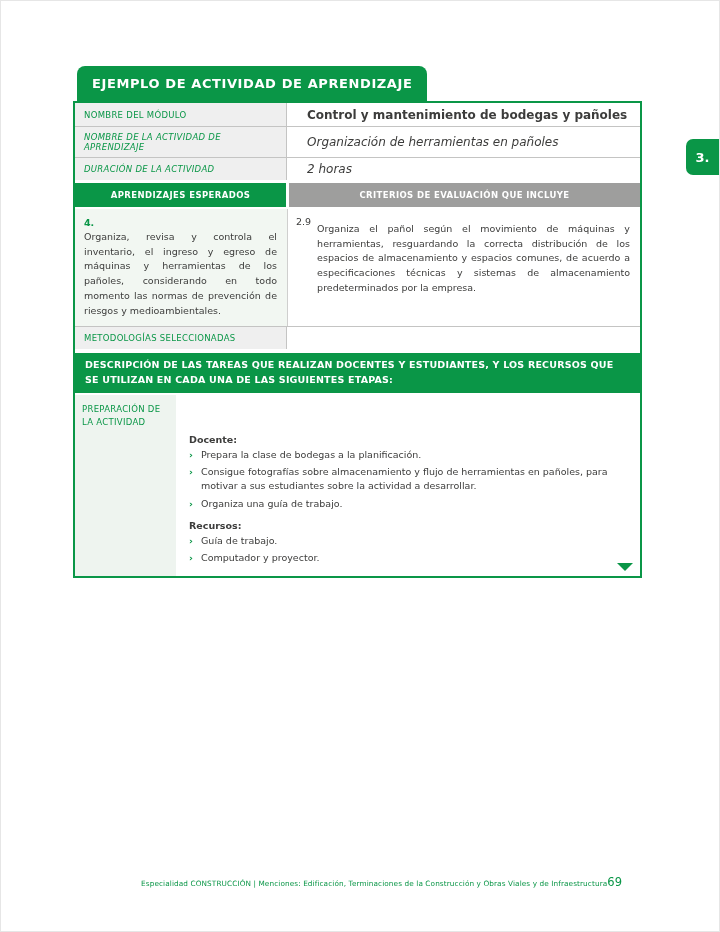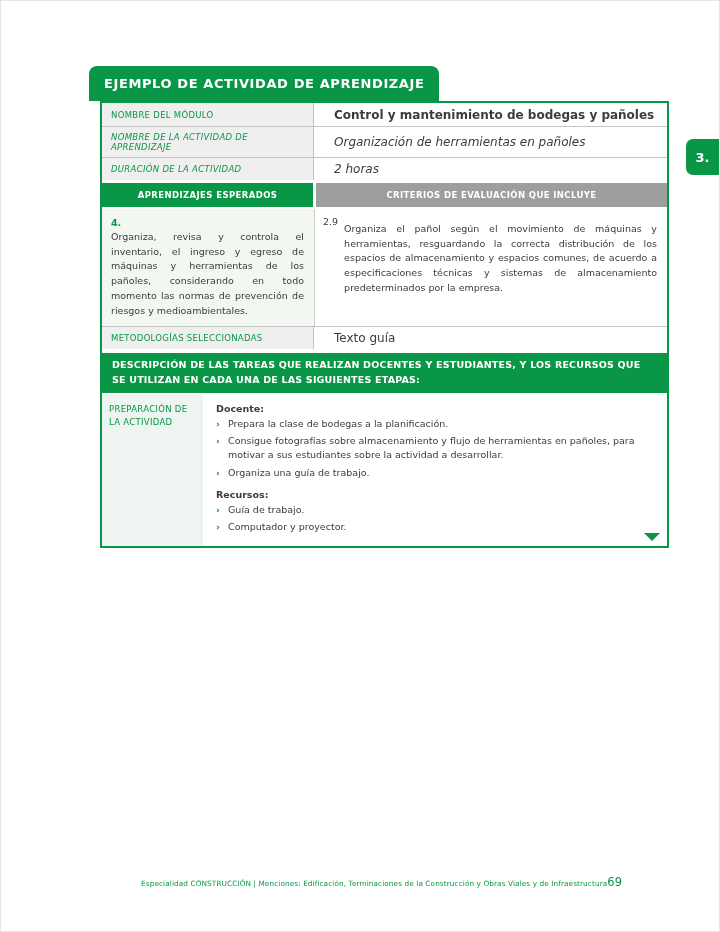--- a/index.html
+++ b/index.html
@@ -12,34 +12,34 @@
     overflow: hidden;
   }
   .page {
     position: absolute; inset: 0;
     background: #ffffff;
     border: 1px solid #e6e6e6;
   }
 
   
   .title-tab {
-    position: absolute; left: 88px; top: 65px;
+    position: absolute; left: 76px; top: 65px;
     height: 35px; line-height: 35px;
     padding: 0 15px;
     background: var(--green);
     color: #ffffff;
     font-size: 13px; font-weight: bold;
     letter-spacing: 0.6px;
     border-radius: 8px 8px 0 0;
     white-space: nowrap;
   }
 
   
   .doc-table {
-    position: absolute; left: 99px; top: 100px;
+    position: absolute; left: 72px; top: 100px;
     width: 569px;
     border: 2px solid var(--green);
     background: #ffffff;
   }
   .info-row {
     display: grid;
     grid-template-columns: 212px 1fr;
     min-height: 23px;
     align-items: center;
   }
@@ -111,21 +111,21 @@
     position: relative;
   }
   .prep-label {
     background: #eef4ef;
     color: var(--green);
     font-size: 8.5px;
     letter-spacing: 0.3px;
     line-height: 1.6;
     padding: 8px 4px 8px 7px;
   }
-  .prep-content { padding: 8px 14px 8px 13px; }
+  .prep-content { padding: 8px 14px 8px 13px; margin-top: 31px; }
   .prep-heading { font-size: 9.5px; font-weight: bold; margin-bottom: 3px; }
   .prep-section + .prep-section { margin-top: 9px; }
   .bullet-item { display: flex; font-size: 9.5px; line-height: 1.5; margin-bottom: 3px; }
   .bullet-glyph { color: var(--green); font-weight: bold; flex: 0 0 12px; }
   .bullet-text { flex: 1; }
 
   .triangle-icon {
     position: absolute; right: 7px; bottom: 5px;
     width: 0; height: 0;
     border-left: 8px solid transparent;
@@ -192,21 +192,20 @@
         <div class="aprendizaje-text">Organiza, revisa y controla el inventario, el ingreso y egreso de máquinas y herramientas de los pañoles, considerando en todo momento las normas de prevención de riesgos y medioambientales.</div>
       </div>
       <div class="criterio-cell">
         <span class="criterio-number">2.9</span>
         <span class="criterio-text">Organiza el pañol según el movimiento de máquinas y herramientas, resguardando la correcta distribución de los espacios de almacenamiento y espacios comunes, de acuerdo a especificaciones técnicas y sistemas de almacenamiento predeterminados por la empresa.</span>
       </div>
     </div>
 
     <div class="info-row metodologias-row">
       <div class="info-label">METODOLOGÍAS SELECCIONADAS</div>
-      <div class="info-value">Texto guía</div>
     </div>
 
     <div class="gap4"></div>
 
     <div class="banner">DESCRIPCIÓN DE LAS TAREAS QUE REALIZAN DOCENTES Y ESTUDIANTES, Y LOS RECURSOS QUE SE UTILIZAN EN CADA UNA DE LAS SIGUIENTES ETAPAS:</div>
 
     <div class="gap2"></div>
 
     <div class="prep-row">
       <div class="prep-label">PREPARACIÓN DE LA ACTIVIDAD</div>

